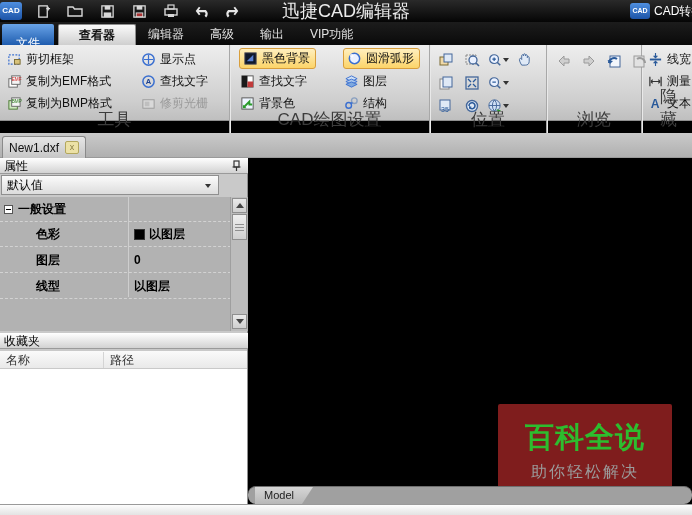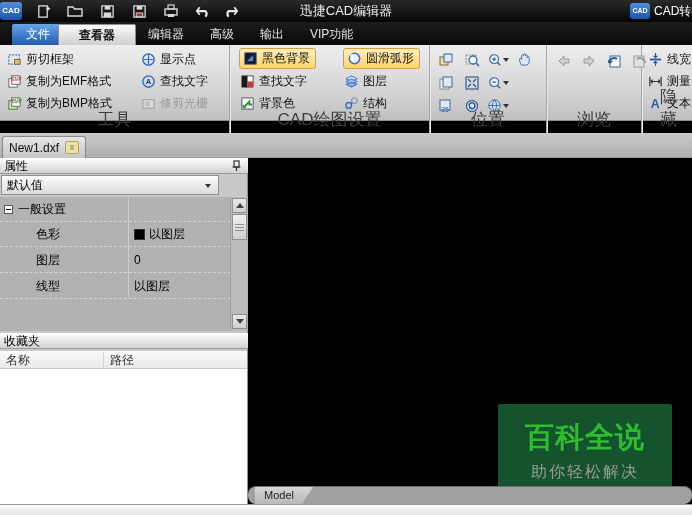--- a/index.html
+++ b/index.html
@@ -5,21 +5,21 @@
   * { margin:0; padding:0; box-sizing:border-box; }
   html,body { width:692px; height:515px; }
   body { font-family:"Liberation Sans","DejaVu Sans",sans-serif; font-size:12px; overflow:hidden; position:relative; background:#000; }
   .abs { position:absolute; }
 
   
   .titlebar { left:0; top:0; width:692px; height:22px; background:linear-gradient(#2a2a2a,#050505); color:#e6e6e6; }
   .applogo { left:0; top:2px; width:22px; height:18px; background:linear-gradient(#4f8fe0,#1c54a8); border-radius:3px; color:#fff; font-size:8px; font-weight:bold; text-align:center; line-height:18px; }
   .tbtn { top:1px; width:26px; height:20px; display:flex; align-items:center; justify-content:center; }
   .tbtn svg { display:block; }
-  .wintitle { left:0; top:0; width:692px; height:22px; text-align:center; line-height:22px; font-size:13px; color:#ececec; }
+  .wintitle { left:0; top:0; width:692px; height:22px; text-align:center; line-height:22px; font-size:18px; color:#ececec; }
   .cadconv { left:630px; top:2px; height:18px; display:flex; align-items:center; gap:4px; color:#fff; font-size:12px; white-space:nowrap; }
   .cadconv .badge { width:20px; height:16px; background:linear-gradient(#4f8fe0,#1c54a8); border-radius:3px; color:#fff; font-size:7px; font-weight:bold; text-align:center; line-height:16px; }
 
   
   .menubar { left:0; top:22px; width:692px; height:23px; background:linear-gradient(#1c1c1c,#0a0a0a); }
   .mtab { top:2px; height:21px; line-height:21px; padding:0 20px; color:#e2e2e2; text-align:center; }
   .mtab.file { background:linear-gradient(#69a4e8,#1f5cae); color:#fff; border-radius:2px 2px 0 0; top:2px; }
   .mtab.active { background:linear-gradient(#fafafa,#cfcfcf); color:#101010; font-weight:bold; border:1px solid #8f8f8f; border-bottom:none; border-radius:2px 2px 0 0; }
 
   
@@ -39,42 +39,42 @@
   .doctab { left:2px; top:3px; height:22px; background:linear-gradient(#e6e6e6,#c6c6c6); border:1px solid #8a8a8a; border-bottom:none; border-radius:3px 3px 0 0; display:flex; align-items:center; gap:6px; padding:0 6px; color:#111; }
   .closebtn { width:14px; height:13px; background:#ece1a6; border:1px solid #b3a75e; border-radius:2px; color:#8a7f45; font-size:9px; line-height:11px; text-align:center; }
 
   
   .leftpanel { left:0; top:158px; width:248px; height:346px; background:#c9c9c9; border-right:1px solid #8f8f8f; }
   .phead { left:0; width:248px; height:16px; background:linear-gradient(#ffffff,#d2d2d2); border-bottom:1px solid #9a9a9a; color:#000; line-height:16px; padding-left:4px; }
   .pin { position:absolute; right:6px; top:2px; width:11px; height:12px; }
   .combo { left:1px; top:17px; width:218px; height:20px; background:linear-gradient(#fbfbfb,#dcdcdc); border:1px solid #8f8f8f; line-height:18px; padding-left:5px; color:#000; }
   .combo .caret { position:absolute; right:7px; top:8px; }
   .grid { left:0; top:39px; width:248px; height:134px; background:#b2b2b2; overflow:hidden; }
-  .grow { left:0; width:231px; height:25px; display:flex; align-items:center; border-bottom:1px dashed #d2d2d2; color:#000; }
+  .grow { left:0; width:231px; height:25px; display:flex; align-items:center; border-bottom:1px dashed #d2d2d2; color:#000;font-weight:bold; }
   .grow .name { padding-left:36px; width:130px; }
   .grow .val { padding-left:4px; display:flex; align-items:center; gap:4px; }
   .vline { left:128px; top:0; width:1px; height:100px; background:#cecece; }
   .treebox { width:9px; height:9px; background:#fff; border:1px solid #555; margin:0 5px 0 4px; position:relative; }
   .treebox::after { content:""; position:absolute; left:1px; top:3px; width:5px; height:1px; background:#000; }
   .swatch { width:11px; height:11px; border:1px solid #333; }
   .sbar { right:1px; top:0; width:17px; height:134px; background:#bcbcbc; border-left:1px solid #9f9f9f; }
   .sbtn { left:1px; width:15px; height:15px; background:linear-gradient(#e9e9e9,#cfcfcf); border:1px solid #8f8f8f; display:flex; align-items:center; justify-content:center; }
   .tri-up { width:0; height:0; border-left:4px solid transparent; border-right:4px solid transparent; border-bottom:5px solid #444; }
   .tri-dn { width:0; height:0; border-left:4px solid transparent; border-right:4px solid transparent; border-top:5px solid #444; }
   .thumb { left:1px; top:17px; width:15px; height:26px; background:linear-gradient(#efefef,#cfcfcf); border:1px solid #8f8f8f; display:flex; flex-direction:column; align-items:center; justify-content:center; gap:2px; }
   .thumb i { display:block; width:9px; height:1px; background:#8f8f8f; }
   .favcols { left:0; top:193px; width:247px; height:18px; background:linear-gradient(#fafafa,#e9e9e9); border-bottom:1px solid #c9c9c9; color:#333; }
   .favcols .c1 { position:absolute; left:6px; top:1px; }
   .favcols .c2 { position:absolute; left:110px; top:1px; }
   .favcols .sep { position:absolute; left:103px; top:1px; width:1px; height:16px; background:#d4d4d4; }
   .favlist { left:0; top:211px; width:247px; height:135px; background:#fff; }
 
   
   .canvas { left:248px; top:158px; width:444px; height:328px; background:#000; }
-  .wm { left:250px; top:246px; width:174px; height:84px; background:#14532d; border-radius:2px; text-align:center; }
+  .wm { left:250px; top:246px; width:174px; height:84px; background:#7f1d1d; border-radius:2px; text-align:center; }
   .wm .t1 { margin-top:14px; font-size:29px; font-weight:bold; color:#2dbd2e; letter-spacing:1px; }
   .wm .t2 { margin-top:4px; font-size:16px; color:#9b9b9b; letter-spacing:2px; }
   .modelstrip { left:248px; top:486px; width:444px; height:18px; background:#a0a0a0; border-top:1px solid #6f6f6f;border-radius:8px; }
   .modeltab { left:7px; top:0; width:58px; height:17px; background:linear-gradient(#d6d6d6,#b8b8b8); clip-path:polygon(0 0,100% 0,calc(100% - 11px) 100%,0 100%); color:#222; line-height:16px; padding-left:9px; font-size:11px; }
 
   
   .statusbar { left:0; top:504px; width:692px; height:11px; background:linear-gradient(#fdfdfd,#e3e3e3); border-top:1px solid #9a9a9a; }
 </style>
 </head>
 <body>
@@ -141,21 +141,21 @@
         </svg>
       </span>
   </div>
   <div class="abs cadconv">
     <span class="badge">CAD</span>
     <span>CAD转换</span>
   </div>
 </div>
 
 <div class="abs menubar">
-  <div class="abs mtab file" style="left:12px;width:52px;padding:0">文件</div>
+  <div class="abs mtab file" style="left:2px;width:52px;padding:9px">文件</div>
   <div class="abs mtab active" style="left:58px">查看器</div>
   <div class="abs mtab" style="left:128px">编辑器</div>
   <div class="abs mtab" style="left:190px">高级</div>
   <div class="abs mtab" style="left:240px">输出</div>
   <div class="abs mtab" style="left:290px">VIP功能</div>
 </div>
 
 <div class="abs ribbon">
 
   <div class="abs rgroup" style="left:0;width:230px">

